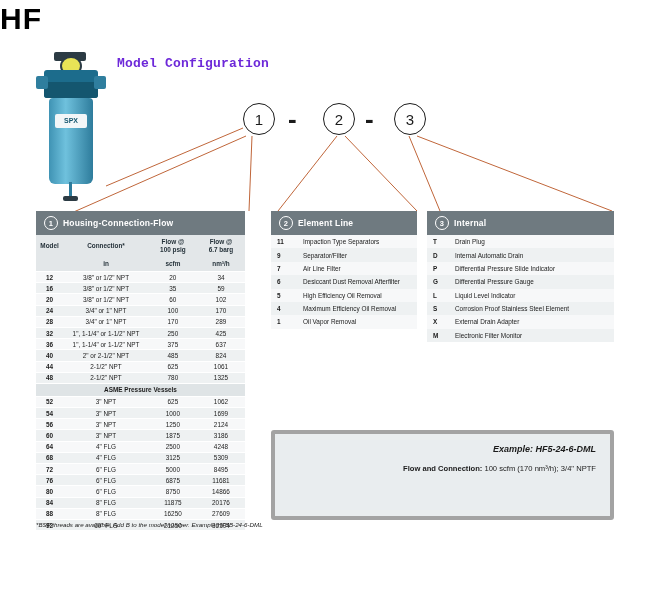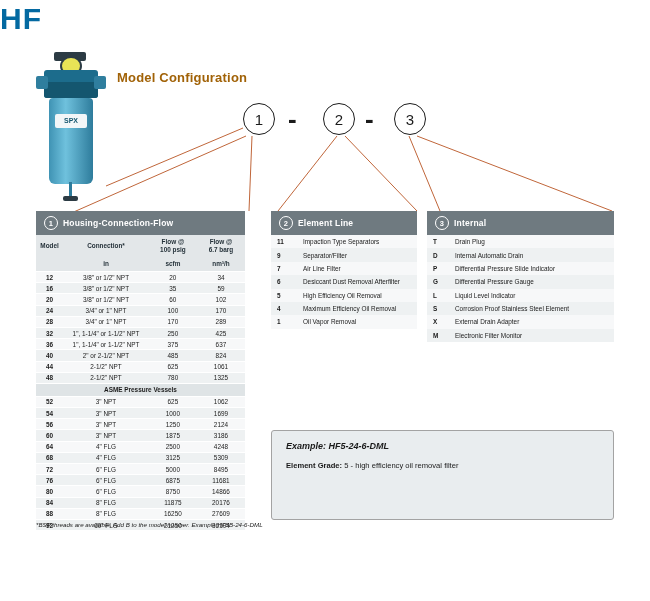--- a/index.html
+++ b/index.html
@@ -8,27 +8,28 @@
     background:#ffffff;
     font-family:"Liberation Sans", sans-serif;
     position:relative;
     overflow:hidden;
     color:#1b1b1b;
   }
   .root{position:absolute;inset:0;}
 
   
   .model-config-title{
-    position:absolute;left:117px;top:70px;
-    font-size:13px;font-weight:bold;color:#a16207;
+    position:absolute;left:117px;top:56px;
+    font-size:13px;font-weight:bold;color:#6d28d9;
     letter-spacing:.2px;
+    font-family:Liberation Mono, monospace;
   }
   .code-hf{
     position:absolute;left:0;top:2px;
-    font-size:30px;font-weight:bold;color:#0369a1;
+    font-size:30px;font-weight:bold;color:#000000;
     letter-spacing:1px;
   }
   .circ{
     position:absolute;width:30px;height:30px;border-radius:50%;
     border:1.6px solid #1b1b1b;
     display:flex;align-items:center;justify-content:center;
     font-size:15px;color:#1b1b1b;background:#fff;
   }
   .circ1{left:243px;top:103px;}
   .circ2{left:323px;top:103px;}
@@ -104,22 +105,22 @@
   .grow{display:flex;align-items:center;padding:3.2px 6px;}
   .grow .code{width:26px;font-weight:bold;flex:0 0 auto;}
   .t3 .grow .code{width:22px;}
   .grow .desc{flex:1 1 auto;}
   .grow.alt{background:#eef1f2;}
   .grow.plain{background:#f7f8f9;}
 
   
   .example{
     position:absolute;left:271px;top:430px;width:343px;height:90px;
-    background:#e9edef;border:1px solid #a3a3a3;border-radius:3px;
-    padding:10px 14px;box-sizing:border-box;
+    background:#e9edef;border:4px solid #a3a3a3;border-radius:3px;
+    padding:10px 14px;box-sizing:border-box;text-align:right;
   }
   .ex-title{font-size:9px;font-style:italic;font-weight:bold;margin-bottom:8px;color:#1b1b1b;}
   .ex-row{font-size:7.6px;line-height:1.75;color:#1b1b1b;}
   .ex-row b{font-weight:bold;}
 </style>
 </head>
 <body>
 
 <div class="root">
 
@@ -390,17 +391,17 @@
         <div class="grow alt">
           <span class="code">M</span>
           <span class="desc">Electronic Filter Monitor</span>
         </div>
       </div>
   </div>
 
   <div class="example">
     <div class="ex-title">Example: HF5-24-6-DML</div>
     <div id="ex-rows">
-        <div class="ex-row"><b>Element Grade: </b><span>5 - high efficiency oil removal filter</span></div>
+        <div class="ex-row"><b>Flow and Connection: </b><span>100 scfm (170 nm³/h); 3/4" NPTF</span></div>
       </div>
   </div>
 
 </div>
 
 </body></html>

